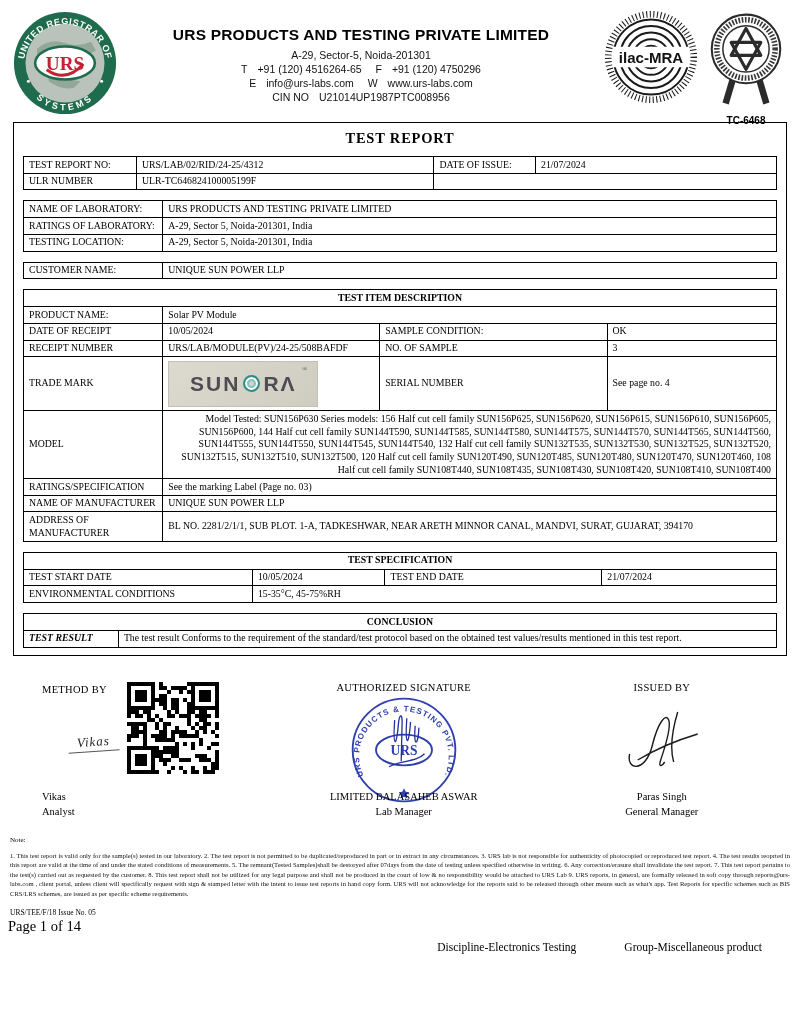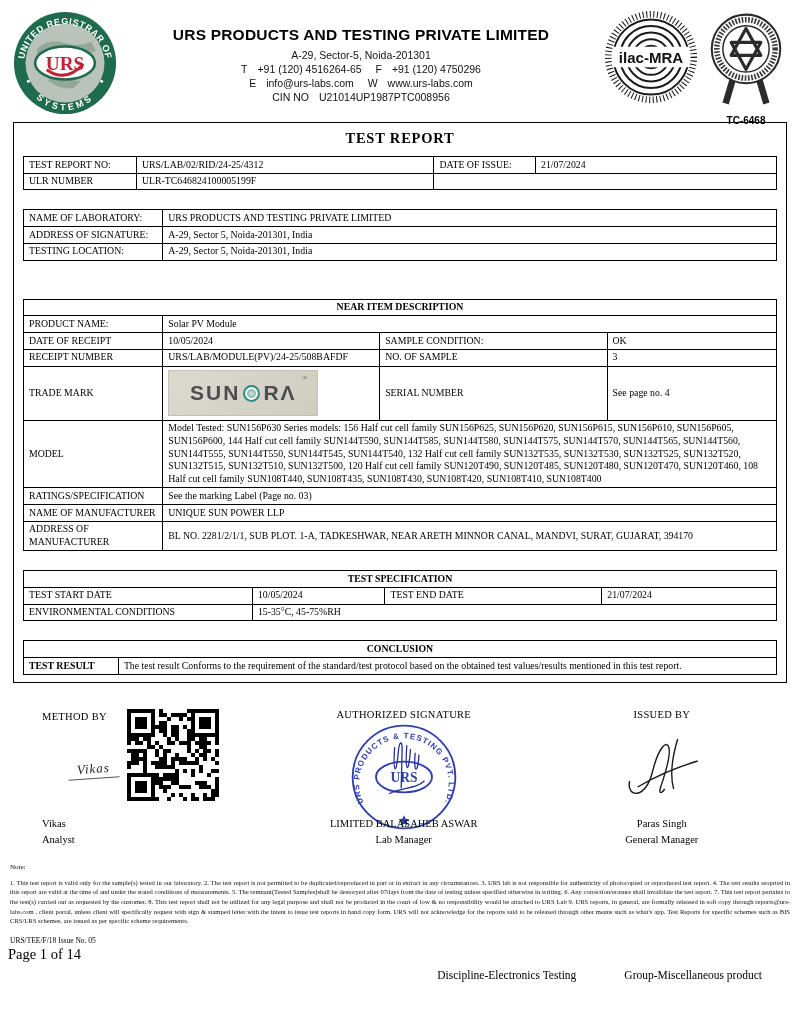--- a/index.html
+++ b/index.html
@@ -13,26 +13,26 @@
   .company{font-size:15.5px;font-weight:bold;letter-spacing:.2px;margin-bottom:5px;}
   .lh-line{font-size:10.5px;margin:2px 0;color:#111;}
   .lh-key{display:inline-block;margin:0 7px 0 11px;}
   .lh-key:first-child{margin-left:0;}
   .logo-wrap{flex:0 0 auto;}
   .nabl-wrap{text-align:center;margin-left:6px;}
   .nabl-caption{font-family:"Liberation Sans", sans-serif;font-size:10px;font-weight:bold;margin-top:1px;}
   
   .main-box{margin:0 13px;border:1.6px solid #000;padding:4px 9px 7px;}
   .doc-title{text-align:center;font-weight:bold;font-size:14.5px;letter-spacing:.8px;margin:3px 0 9px;}
-  table.grid{width:100%;border-collapse:collapse;table-layout:fixed;border:1.5px solid #000;margin-bottom:19px;}
+  table.grid{width:100%;border-collapse:collapse;table-layout:fixed;border:1.5px solid #000;margin-bottom:10px;}
   table.grid:last-child{margin-bottom:0;}
   .grid td{border:1px solid #000;padding:1.5px 5px;font-size:9.8px;line-height:1.3;vertical-align:middle;word-wrap:break-word;}
   .sect{text-align:center;font-weight:bold;}
-  .lbl-b{font-weight:bold;}
-  .model-cell{line-height:1.55;}
+  .lbl-b{font-weight:bold;font-style:italic;}
+  .model-cell{line-height:1.55;text-align:right;}
   
   .brand-box{width:148px;height:44px;margin:2px 0;background:linear-gradient(135deg,#dcd9cf,#cfccc0);
     display:flex;align-items:center;justify-content:center;gap:3px;position:relative;border:1px solid #c3c0b4;}
   .brand-txt{font-family:"Liberation Sans", sans-serif;font-weight:bold;font-size:21px;color:#4c4c52;letter-spacing:2px;}
   .brand-o{width:17px;height:17px;border:2px solid #2f8f85;border-radius:50%;box-sizing:border-box;
     box-shadow:inset 0 0 0 2px #fff,inset 0 0 0 4px #7fc4bd;}
   .brand-reg{position:absolute;top:3px;right:10px;font-size:7px;color:#55555c;}
   
   .sig-section{display:flex;margin:26px 26px 0;height:138px;}
   .sig-col{position:relative;}
@@ -183,49 +183,53 @@
       <colgroup>
           <col style="width:18.5%">
           <col style="width:81.5%">
         </colgroup>
       <tbody>
           <tr>
         <td data-name="lab-name-label">NAME OF LABORATORY:</td>
         <td data-name="lab-name-value">URS PRODUCTS AND TESTING PRIVATE LIMITED</td>
       </tr>
       <tr>
-        <td data-name="lab-address-label">ADDRESS OF SIGNATURE:</td>
+        <td data-name="lab-address-label">RATINGS OF LABORATORY:</td>
         <td data-name="lab-address-value">A-29, Sector 5, Noida-201301, India</td>
       </tr>
       <tr>
         <td data-name="testing-location-label">TESTING LOCATION:</td>
         <td data-name="testing-location-value">A-29, Sector 5, Noida-201301, India</td>
       </tr>
     </tbody>
       </table>
 
     <table class="grid" data-name="customer-table">
       <colgroup>
           <col style="width:18.5%">
           <col style="width:81.5%">
         </colgroup>
       <tbody>
+          <tr>
+        <td data-name="customer-name-label">CUSTOMER NAME:</td>
+        <td data-name="customer-name-value">UNIQUE SUN POWER LLP</td>
+      </tr>
     </tbody>
       </table>
 
     <table class="grid" data-name="test-item-table">
       <colgroup>
           <col style="width:18.5%">
           <col style="width:28.8%">
           <col style="width:30.2%">
           <col style="width:22.5%">
         </colgroup>
       <tbody>
           <tr>
-            <td colspan="4" class="sect" data-name="test-item-section-title">NEAR ITEM DESCRIPTION</td>
+            <td colspan="4" class="sect" data-name="test-item-section-title">TEST ITEM DESCRIPTION</td>
           </tr>
       <tr>
         <td data-name="product-name-label">PRODUCT NAME:</td>
         <td colspan="3" data-name="product-name-value">Solar PV Module</td>
       </tr>
       <tr>
         <td data-name="date-of-receipt-label">DATE OF RECEIPT</td>
         <td data-name="date-of-receipt-value">10/05/2024</td>
         <td data-name="sample-condition-label">SAMPLE CONDITION:</td>
         <td data-name="sample-condition-value">OK</td>

